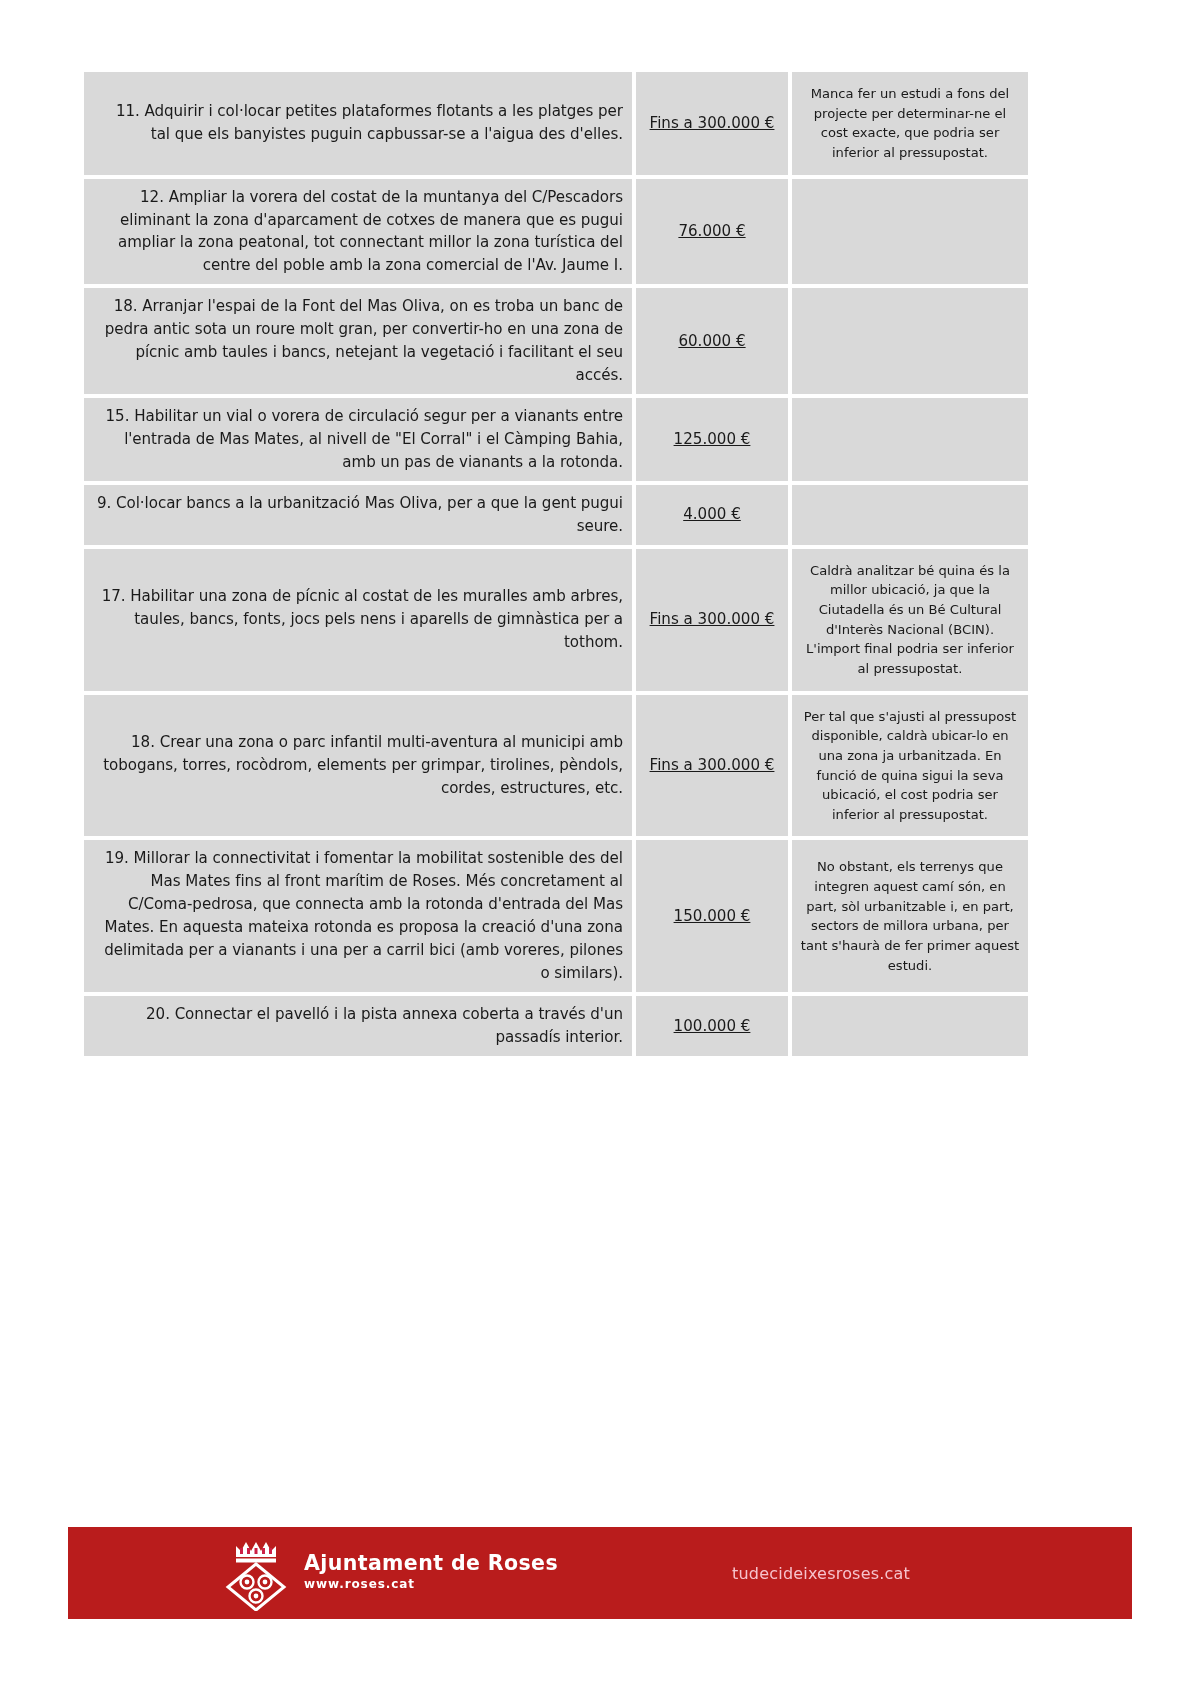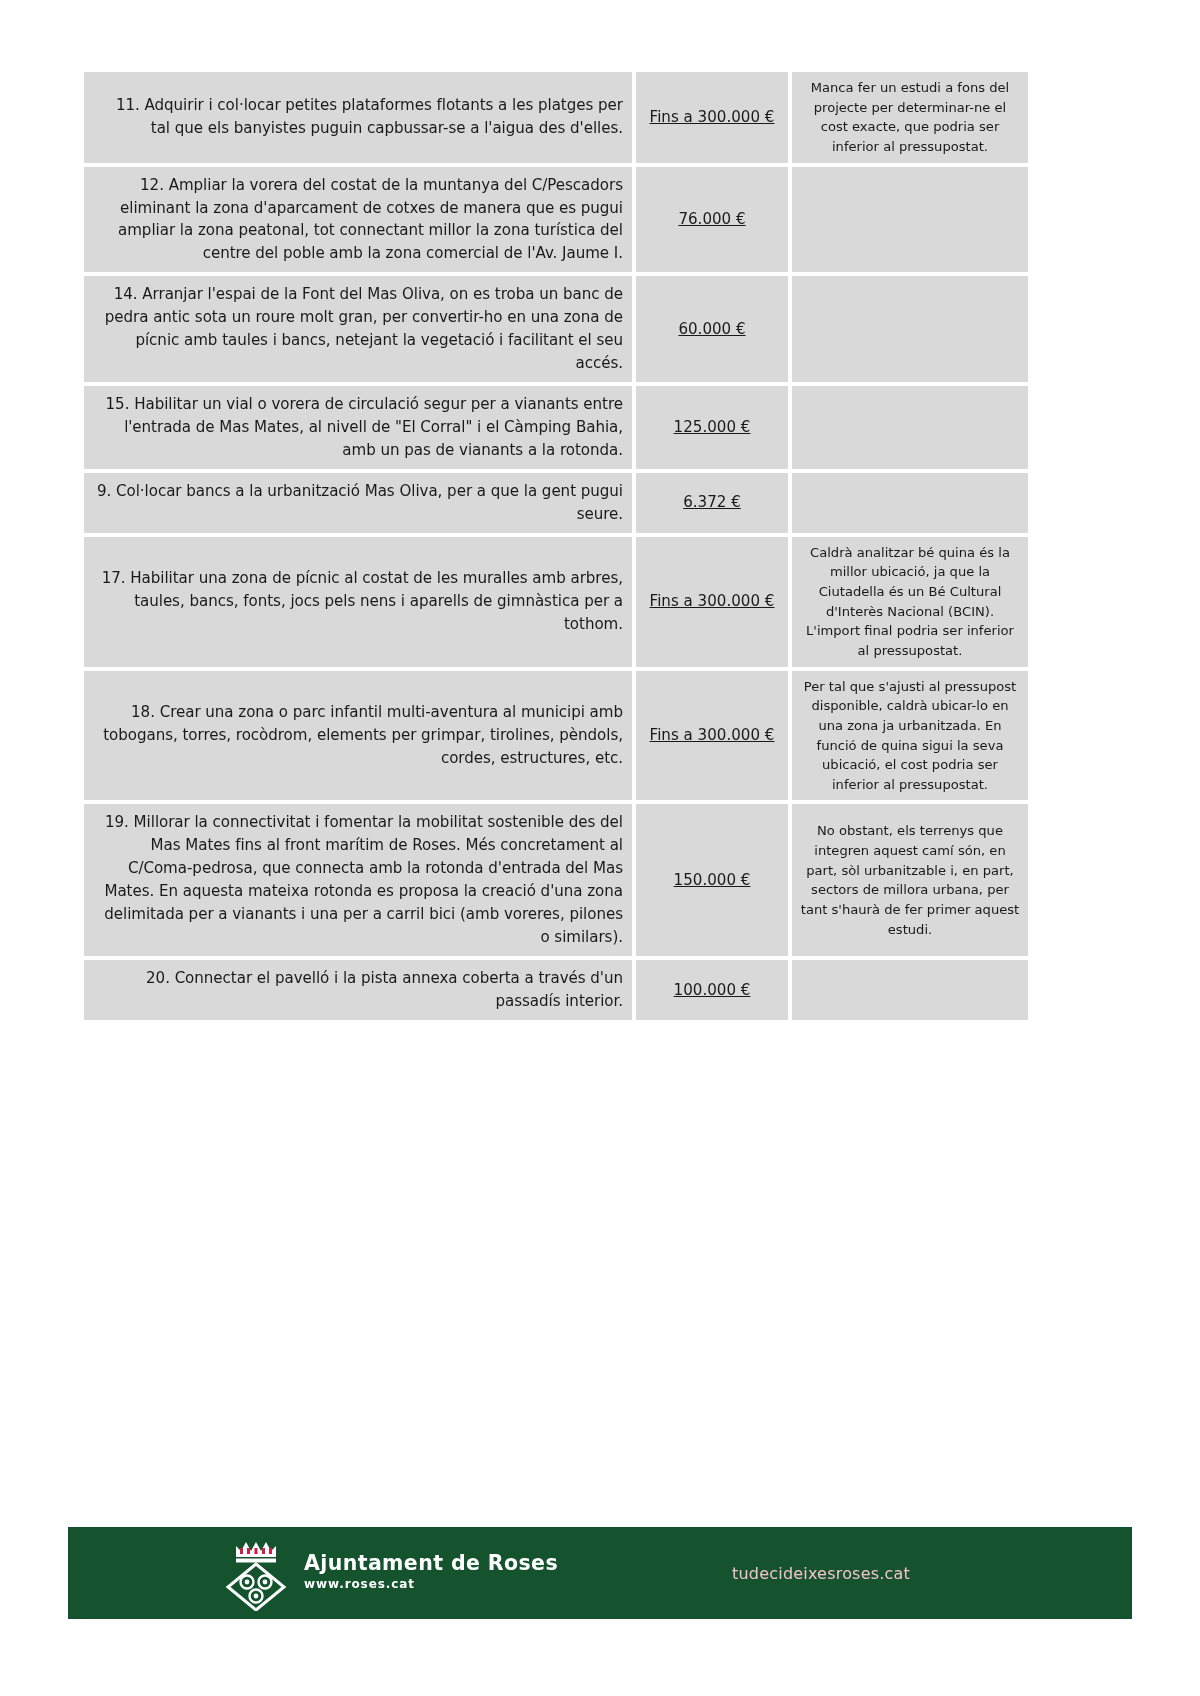--- a/index.html
+++ b/index.html
@@ -51,31 +51,31 @@
   td.amount {
     text-align: center;
     font-size: 15.1px;
     white-space: nowrap;
     text-decoration: underline;
   }
   td.note {
     text-align: center;
     font-size: 13.1px;
     line-height: 1.5;
-    padding: 6px 8px;
+    padding: 12px 8px;
   }
 
   
   .footer-band {
     position: absolute;
     left: 68px;
     top: 1527px;
     width: 1064px;
     height: 92px;
-    background: #14532d;
+    background: #b91c1c;
     display: flex;
     align-items: center;
   }
   .footer-left {
     display: flex;
     align-items: center;
     margin-left: 152px;
   }
   .crest {
     width: 72px;
@@ -129,32 +129,32 @@
         <td class="desc">11. Adquirir i col·locar petites plataformes flotants a les platges per tal que els banyistes puguin capbussar-se a l'aigua des d'elles.</td>
         <td class="amount">Fins a 300.000 €</td>
         <td class="note">Manca fer un estudi a fons del projecte per determinar-ne el cost exacte, que podria ser inferior al pressupostat.</td>
       </tr>
       <tr>
         <td class="desc">12. Ampliar la vorera del costat de la muntanya del C/Pescadors eliminant la zona d'aparcament de cotxes de manera que es pugui ampliar la zona peatonal, tot connectant millor la zona turística del centre del poble amb la zona comercial de l'Av. Jaume I.</td>
         <td class="amount">76.000 €</td>
         <td class="note"></td>
       </tr>
       <tr>
-        <td class="desc">14. Arranjar l'espai de la Font del Mas Oliva, on es troba un banc de pedra antic sota un roure molt gran, per convertir-ho en una zona de pícnic amb taules i bancs, netejant la vegetació i facilitant el seu accés.</td>
+        <td class="desc">18. Arranjar l'espai de la Font del Mas Oliva, on es troba un banc de pedra antic sota un roure molt gran, per convertir-ho en una zona de pícnic amb taules i bancs, netejant la vegetació i facilitant el seu accés.</td>
         <td class="amount">60.000 €</td>
         <td class="note"></td>
       </tr>
       <tr>
         <td class="desc">15. Habilitar un vial o vorera de circulació segur per a vianants entre l'entrada de Mas Mates, al nivell de "El Corral" i el Càmping Bahia, amb un pas de vianants a la rotonda.</td>
         <td class="amount">125.000 €</td>
         <td class="note"></td>
       </tr>
       <tr>
         <td class="desc">9. Col·locar bancs a la urbanització Mas Oliva, per a que la gent pugui seure.</td>
-        <td class="amount">6.372 €</td>
+        <td class="amount">4.000 €</td>
         <td class="note"></td>
       </tr>
       <tr>
         <td class="desc">17. Habilitar una zona de pícnic al costat de les muralles amb arbres, taules, bancs, fonts, jocs pels nens i aparells de gimnàstica per a tothom.</td>
         <td class="amount">Fins a 300.000 €</td>
         <td class="note">Caldrà analitzar bé quina és la millor ubicació, ja que la Ciutadella és un Bé Cultural d'Interès Nacional (BCIN). L'import final podria ser inferior al pressupostat.</td>
       </tr>
       <tr>
         <td class="desc">18. Crear una zona o parc infantil multi-aventura al municipi amb tobogans, torres, rocòdrom, elements per grimpar, tirolines, pèndols, cordes, estructures, etc.</td>
         <td class="amount">Fins a 300.000 €</td>

